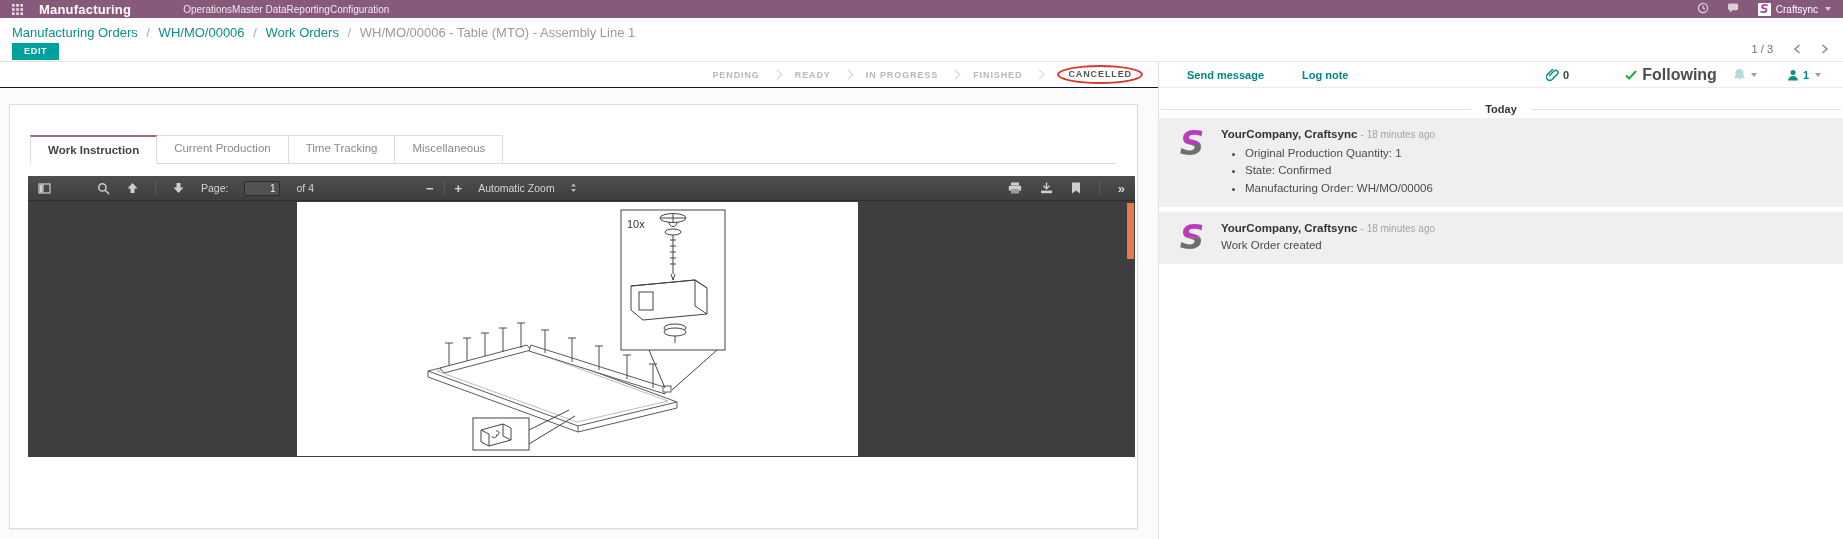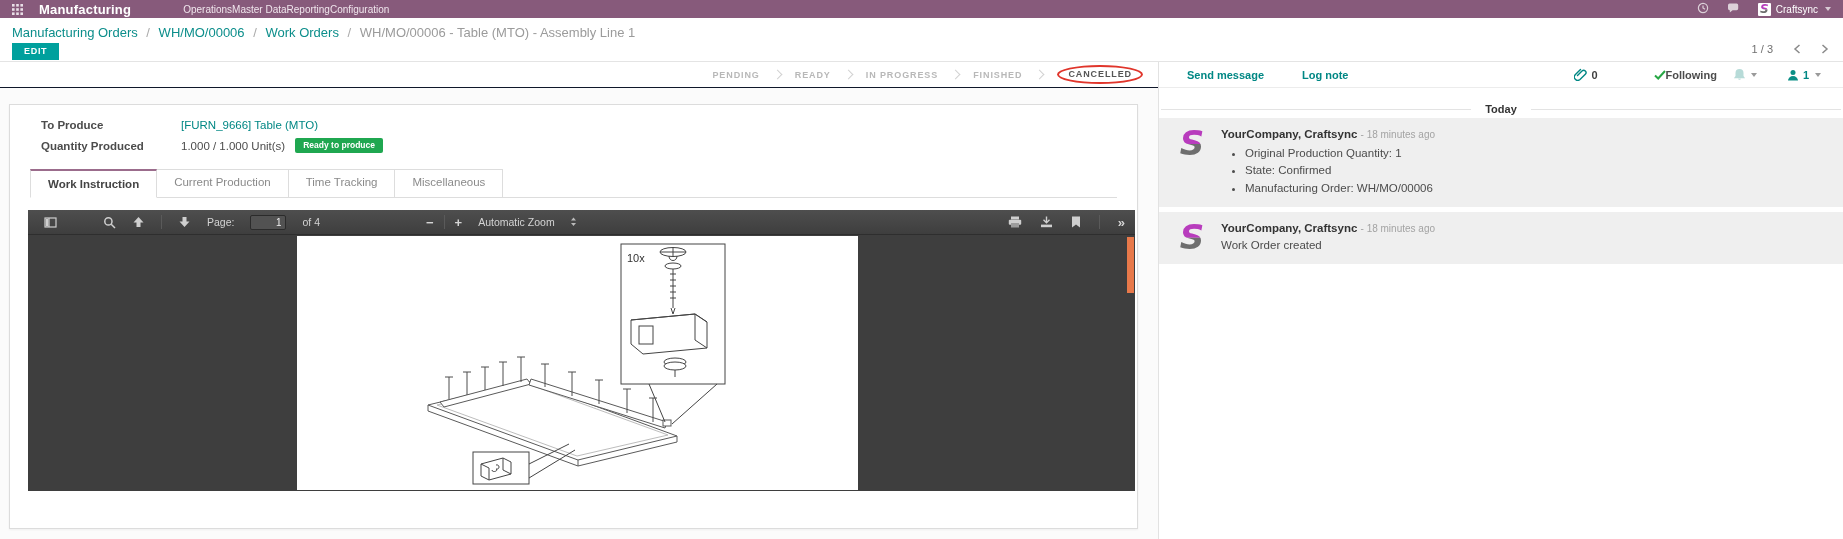--- a/index.html
+++ b/index.html
@@ -65,43 +65,43 @@
   .tab + .tab { border-left:none; }
   .tab.active { border-top:2px solid #9b6c8c; padding-top:7px; color:#444; font-weight:bold;
                 border-bottom:1px solid #fff; }
   .tab:not(.active) { border-bottom:1px solid #ddd; }
 
   
   .pdf { margin:12px 2px 0 18px; height:281px; display:flex; flex-direction:column; }
   .pdf-toolbar { height:25px; flex:none; background:linear-gradient(#4e4e4e,#3e3e3e);
                  border-bottom:1px solid #2e2e2e; position:relative; color:#d4d4d4; font-size:10.5px; }
   .tb-group { position:absolute; top:0; height:24px; display:flex; align-items:center; }
-  .tb-left { left:16px; gap:16px; }
+  .tb-left { left:10px; gap:16px; }
   .tb-zoom { left:398px; gap:10px; }
   .tb-right { right:10px; gap:18px; }
   .tb-btn { display:flex; align-items:center; cursor:pointer; }
   .tb-div { width:1px; height:14px; background:#2c2c2c; border-right:1px solid #5a5a5a; }
   .page-input { width:36px; height:15px; background:#525252; border:1px solid #2b2b2b; color:#f0f0f0;
                 font-size:10px; text-align:right; padding:0 4px; border-radius:2px; }
   .zoom-select { display:flex; align-items:center; gap:14px; padding:2px 6px; cursor:pointer; }
   .sign { font-size:13px; font-weight:bold; color:#d4d4d4; }
 
   .pdf-body { flex:1; background:#3e3e3e; position:relative; overflow:hidden; }
   .pdf-page { position:absolute; left:269px; top:1px; width:561px; height:254px; background:#fff; }
   .scroll-thumb { position:absolute; right:1px; top:2px; width:7px; height:56px; background:#e8794a; cursor:pointer; }
 
   
   .chatter { flex:1; background:#fff; font-size:11.5px; color:#4c4c4c; overflow:hidden; }
   .chat-toolbar { height:26px; border-bottom:1px solid #ececec; display:flex; align-items:center;
                   padding:0 22px 0 28px; }
   .chat-btn { color:#008784; font-weight:bold; font-size:11px; margin-right:38px; cursor:pointer; }
   .chat-tools { margin-left:auto; display:flex; align-items:center; }
   .attach { display:flex; align-items:center; gap:4px; color:#3f3f3f; font-weight:bold; font-size:11px; cursor:pointer; }
-  .following { display:flex; align-items:center; margin-left:56px; color:#4c4c4c;
-               font-weight:bold; font-size:11px; cursor:pointer; }
+  .following { display:flex; align-items:center; gap:5px; margin-left:56px; color:#4c4c4c;
+               font-weight:bold; font-size:16px; cursor:pointer; }
   .bell-wrap { margin-left:16px; display:flex; align-items:center; gap:3px; cursor:pointer; }
   .followers { margin-left:30px; display:flex; align-items:center; gap:4px; color:#008784;
                font-weight:bold; font-size:11px; cursor:pointer; }
   .caret-g { border-top-color:#9a9a9a; }
 
   .today { display:flex; align-items:center; margin:15px 0 3px; padding:0 2px; }
   .today .line { flex:1; height:1px; background:#e3e3e3; }
   .today .txt { margin:0 14px; font-weight:bold; font-size:11px; color:#333; }
 
   .msg { background:#efefef; display:flex; gap:12px; padding:8px 14px 10px 16px; margin-bottom:5px; }
@@ -197,31 +197,20 @@
       <span class="step">FINISHED</span>
       <span class="chev"></span>
       <span class="step step-cancel">
         <span class="oval">CANCELLED</span>
       </span>
     </div>
 
     <div class="form-bg">
       <div class="sheet">
 
-        <div class="fields">
-          <div class="frow">
-            <span class="flabel">To Produce</span>
-            <span class="flink">[FURN_9666] Table (MTO)</span>
-          </div>
-          <div class="frow">
-            <span class="flabel">Quantity Produced</span>
-            <span>1.000 / 1.000 Unit(s)</span>
-            <span class="badge">Ready to produce</span>
-          </div>
-        </div>
 
         <div class="tabs">
           <span class="tab active">Work Instruction</span>
           <span class="tab">Current Production</span>
           <span class="tab">Time Tracking</span>
           <span class="tab">Miscellaneous</span>
         </div>
 
         <div class="pdf">
           <div class="pdf-toolbar">

